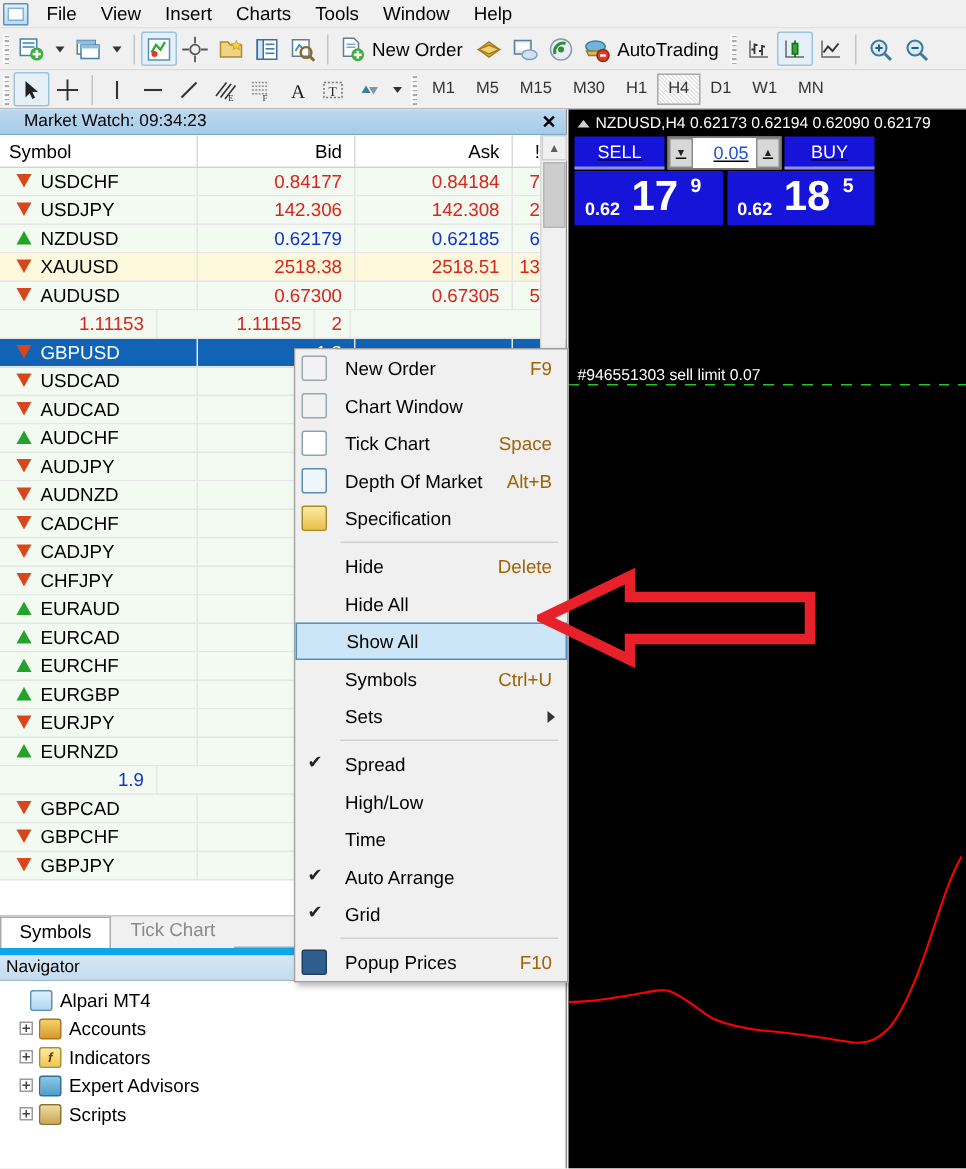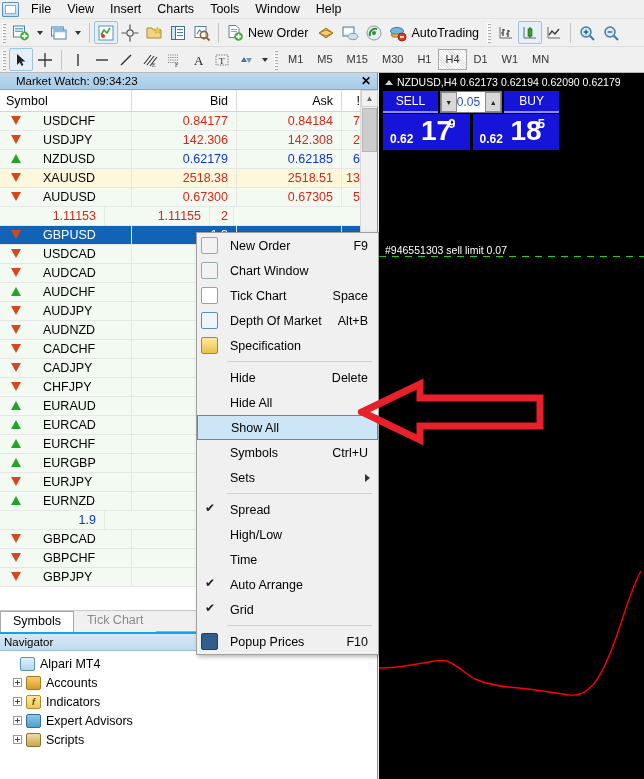--- a/index.html
+++ b/index.html
@@ -102,21 +102,21 @@
   .arrow.dn::before{
     content:""; position:absolute; left:1px; top:1px;
     border-left:5px solid transparent; border-right:5px solid transparent;
     border-top:9px solid #d8461c;
   }
   .arrow.up::before{
     content:""; position:absolute; left:1px; top:1px;
     border-left:5px solid transparent; border-right:5px solid transparent;
     border-bottom:9px solid #23a32a;
   }
-  .sym{ color:#000;margin-left:16px; }
+  .sym{ color:#000; }
   .bid,.ask,.spr{ justify-content:flex-end; padding-right:8px; }
   .spr{ padding-right:5px; }
   .dn-c{ color:#d8261c; }
   .up-c{ color:#1133cc; }
 
   .mw-scroll{
     position:absolute; right:0; top:17px; width:17px; bottom:22px;
     background:#f0f0f0; border-left:1px solid #d8d8d8;
   }
   .sc-arrow{
@@ -136,21 +136,21 @@
   }
   .tab.active{
     background:#fff; color:#000; border:1px solid #a9a9a9; border-bottom-color:#fff;
     position:relative; top:1px;
   }
   .tab-bar-rest{ flex:1; border-bottom:1px solid #a9a9a9; }
 
   
   .nav{
     position:absolute; left:0; top:632px; width:378px; height:147px;
-    background:#fff; border-right:1px solid #8d8d8d; border-top:2px solid #0ea5e9;text-align:right;
+    background:#fff; border-right:1px solid #8d8d8d; border-top:5px solid #0ea5e9;text-align:right;
   }
   .nav-title{
     height:17px; background:linear-gradient(#d6e7f5,#c3dcee);
     border-bottom:1px solid #9dbdd6;
     display:flex;align-items:center;font-size:11.5px;color:#000;padding-left:4px;position:relative;
   }
   .nav-body{ padding:3px 0 0 0; font-size:12.5px; }
   .nav-item{ display:flex; align-items:center; height:19px; cursor:default; padding-left:4px; }
   .nav-item.root{ padding-left:20px; }
   .exp{
@@ -168,21 +168,21 @@
   .nico.scr{ background:linear-gradient(#f0dca0,#c9a655); border:1px solid #8c7130; }
 
   
   .chart{
     position:absolute; left:379px; top:73px; width:265px; height:706px;
     background:#000; overflow:hidden;
   }
   .chart-hdr{ font-size:10.5px; color:#fff; padding:3px 0 0 6px; white-space:nowrap;
     font-family:"Liberation Sans",sans-serif; display:flex; align-items:center; gap:4px;}
   .hdr-tri{ width:0;height:0;border-left:4px solid transparent;border-right:4px solid transparent;border-bottom:5px solid #cfcfcf;}
-  .oc-panel{ position:absolute; left:4px; top:18px; width:176px; height:58px; }
+  .oc-panel{ position:absolute; left:4px; top:18px; width:200px; height:58px;text-decoration:underline; }
   .oc-top{ display:flex; height:22px; align-items:stretch; }
   .btn-sell,.btn-buy{
     width:60px; background:#1614d8; color:#fff; font-size:12px;
     display:flex;align-items:center;justify-content:center; cursor:default;
     border-bottom:2px solid #8f8fe8;
   }
   .vol-box{
     flex:1; margin:0 2px; background:#c8c8c8; border:1px solid #7a7a7a;
     display:flex; align-items:stretch;
   }
@@ -211,21 +211,21 @@
     background:#f0f0f0; border:1px solid #a0a0a0;
     box-shadow:2px 2px 4px rgba(0,0,0,.28); z-index:40;
   }
   .ctx-gutter{ position:absolute; left:0; top:0; width:26px; bottom:0; background:#f0f0f0; }
   .ctx-item{
     position:relative; display:flex; align-items:center; height:25px;
     font-size:12.5px; color:#000; cursor:default; padding-left:26px; z-index:1;
   }
   .ctx-item.hl{ background:#cde6f7; border:1px solid #4a90c4; height:25px; }
   .ctx-lbl{ flex:1; padding-left:7px; }
-  .ctx-acc{ color:#000000; padding-right:10px; font-size:12.5px; }
+  .ctx-acc{ color:#a16207; padding-right:10px; font-size:12.5px; }
   .ctx-sep{ height:1px; background:#d0d0d0; margin:3px 6px 3px 30px; position:relative; z-index:1;}
   .ctx-ico{ position:absolute; left:4px; top:4px; width:17px; height:17px; border-radius:2px; }
   .ico-neworder{ background:#f2f2f2; border:1px solid #9aa8b0; }
   .ico-chartwin{ background:#f2f2f2; border:1px solid #9aa8b0; }
   .ico-tick{ background:#fff; border:1px solid #8ea3ad; }
   .ico-dom{ background:#eef5fb; border:1px solid #5d8cb3; }
   .ico-spec{ background:linear-gradient(#ffe9a0,#e8c04c); border:1px solid #a98b25; }
   .ico-popup{ background:#2f5d8e; border:1px solid #1d3f66; }
   .chk{ position:absolute; left:8px; top:6px; width:10px; height:11px; color:#222; font-size:12px; line-height:11px;}
   .subarrow{ width:0;height:0;border-top:4px solid transparent;border-bottom:4px solid transparent;

